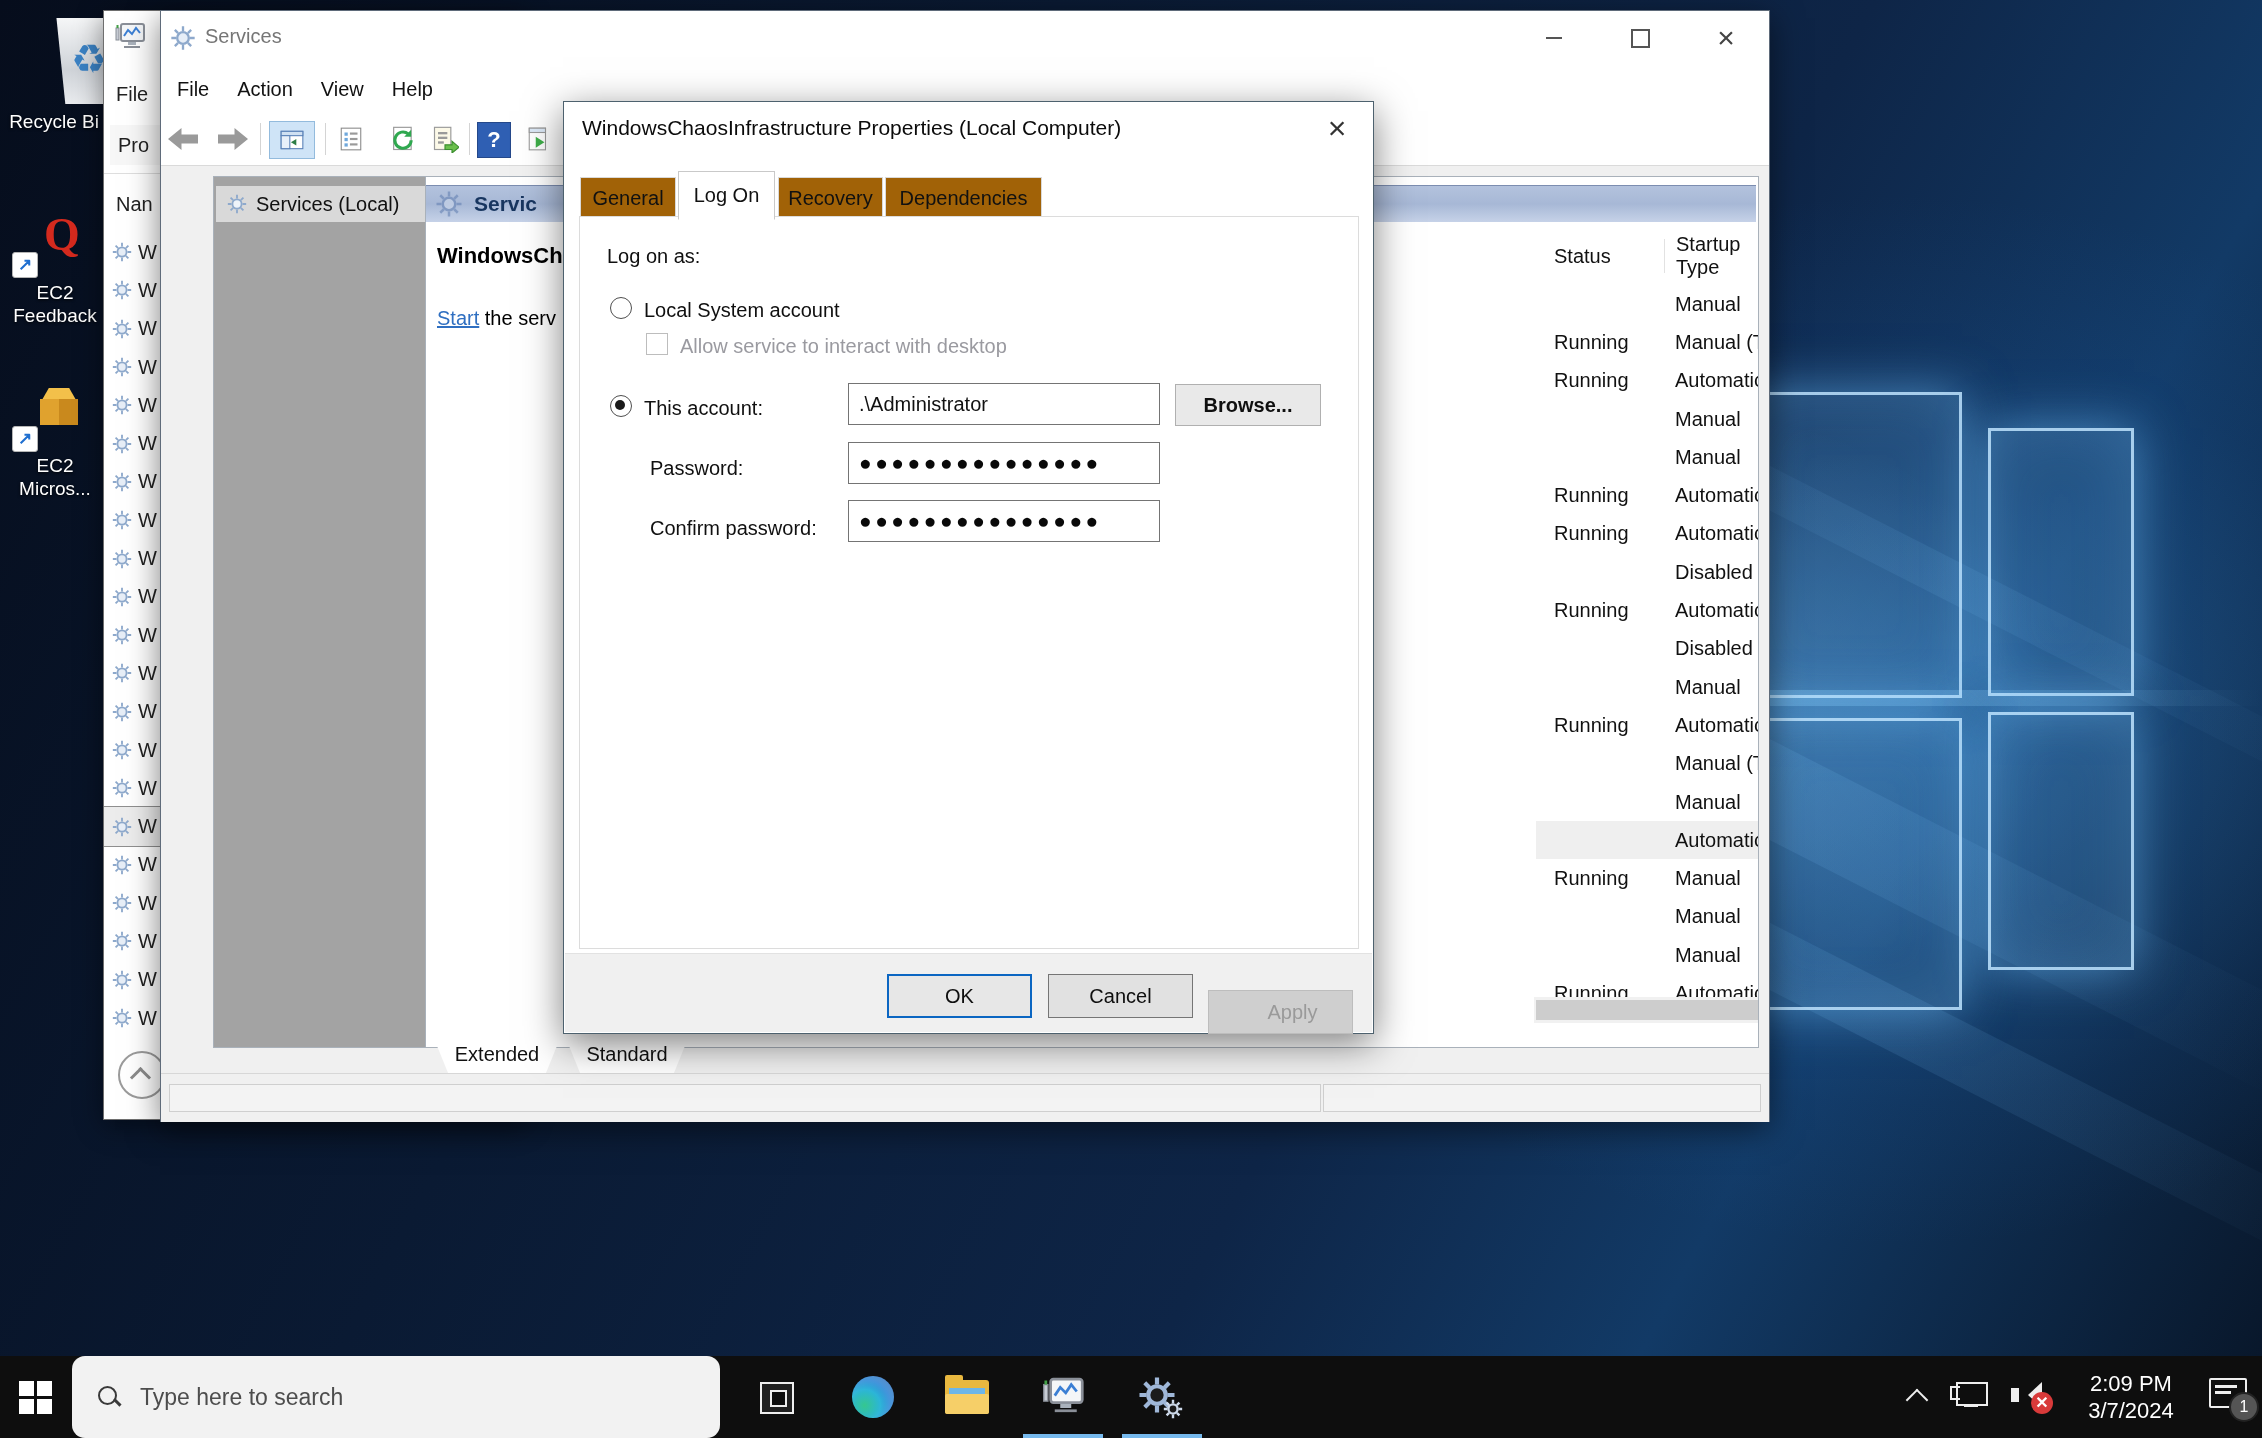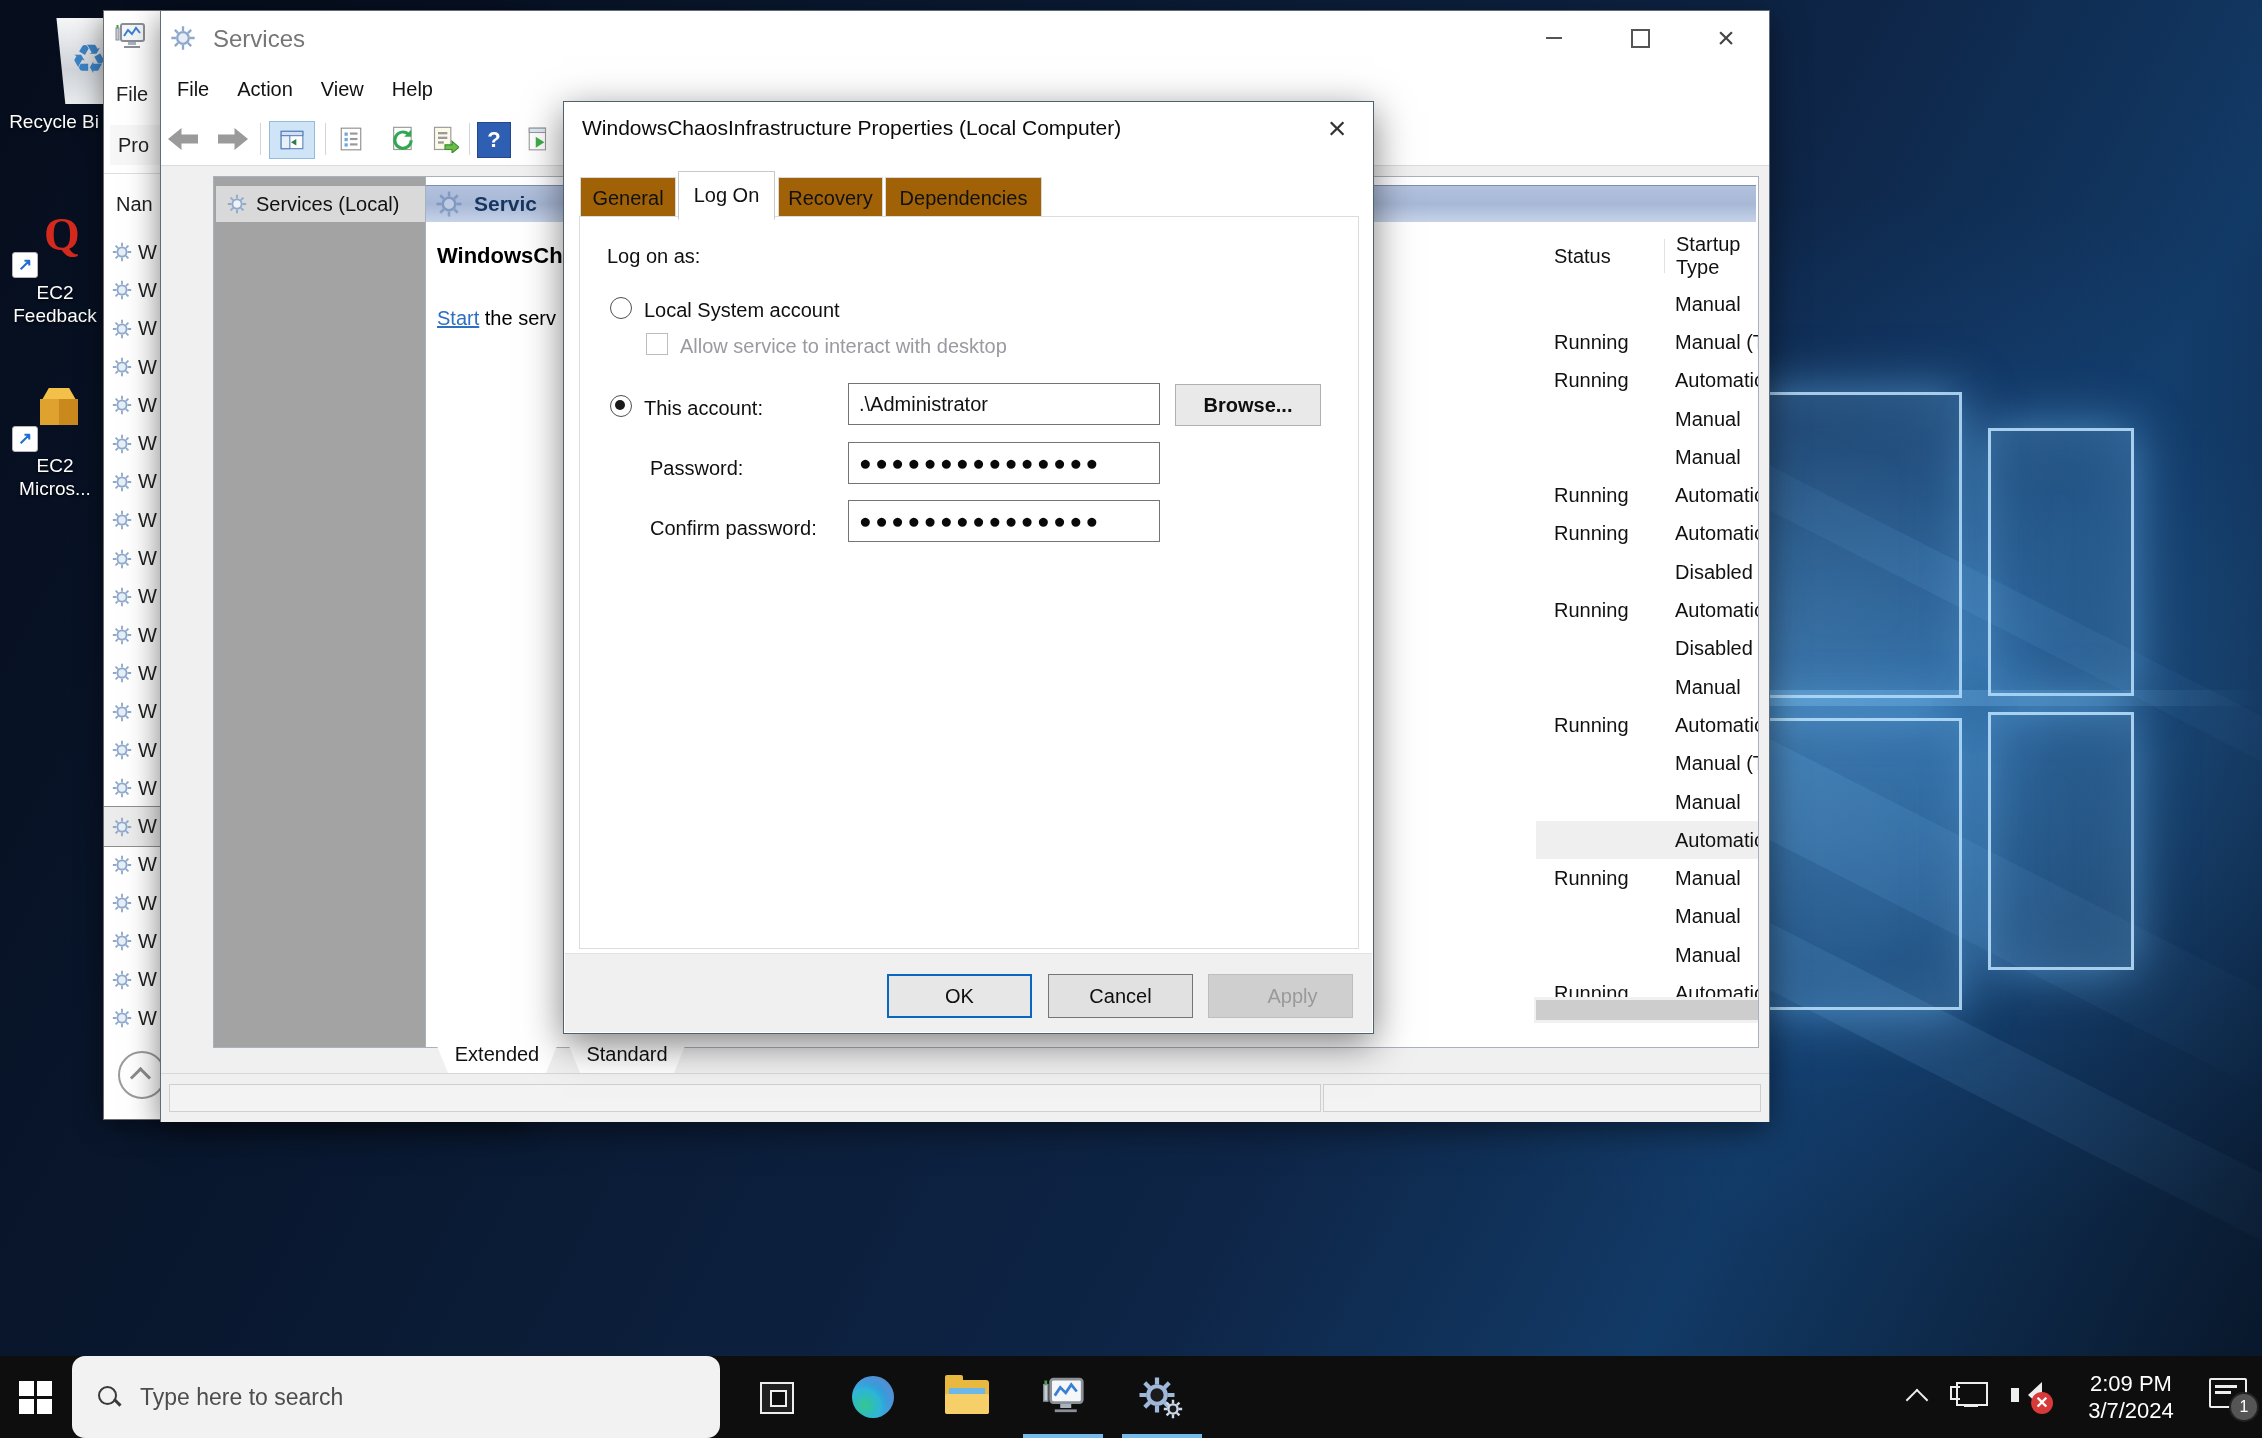--- a/index.html
+++ b/index.html
@@ -405,21 +405,21 @@
   <div id="svcwin" class="abs">
     <div class="titlebar">
       <div class="abs" style="left:8px;top:13px;">
         <svg width="28" height="28" viewBox="0 0 24 24">
             <g fill="none" stroke="#8ea9cc" stroke-width="2">
               <circle cx="12" cy="12" r="5" fill="#e7eef7"></circle>
               <path d="M12 2v4M12 18v4M2 12h4M18 12h4M5 5l2.8 2.8M16.2 16.2l2.8 2.8M19 5l-2.8 2.8M7.8 16.2 5 19"></path>
             </g>
           </svg>
       </div>
-      <div class="abs" style="left:44px;top:14px;font-size:24px;color:#767676;margin-left:8px;">Services</div>
+      <div class="abs" style="left:44px;top:14px;font-size:20px;color:#767676;">Services</div>
       <div class="winctl" style="right:172px;">
           <div style="width:16px;height:2px;background:#555;"></div>
         </div>
       <div class="winctl" style="right:86px;">
           <div style="width:15px;height:15px;border:2px solid #555;"></div>
         </div>
       <div class="winctl" style="right:0;font-size:30px;">×</div>
     </div>
     <div class="menubar">
       <span style="margin-left:2px;">File</span>
@@ -637,21 +637,21 @@
 
       <div class="dlabel" style="left:70px;top:300px;">Confirm password:</div>
       <div class="field" style="left:268px;top:283px;">
           <span class="dots">●●●●●●●●●●●●●●●</span>
         </div>
     </div>
 
     <div class="btnstrip">
       <div class="btn primary" style="left:322px;top:20px;">OK</div>
       <div class="btn" style="left:483px;top:20px;">Cancel</div>
-      <div class="btn disabled" style="left:643px;top:20px;padding-left:24px;">Apply</div>
+      <div class="btn disabled" style="left:643px;top:36px;padding-left:24px;">Apply</div>
     </div>
   </div>
 
   <div id="taskbar" class="abs">
     <div class="tb-slot" style="left:0;width:70px;">
       <div class="winlogo">
           <div></div>
           <div></div>
           <div></div>
           <div></div>

